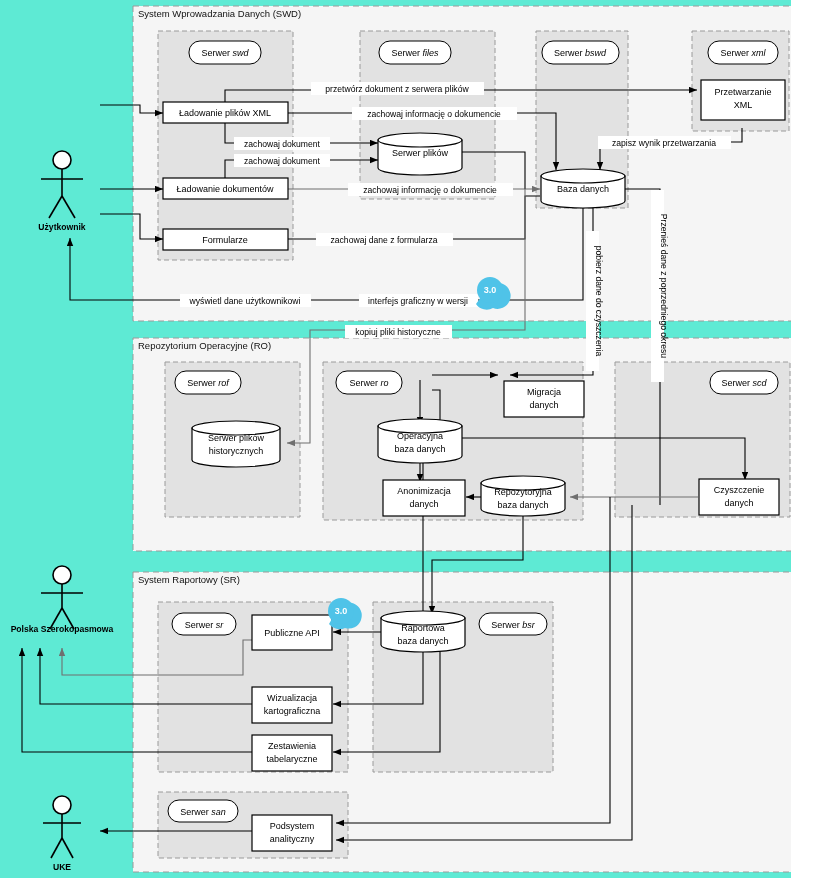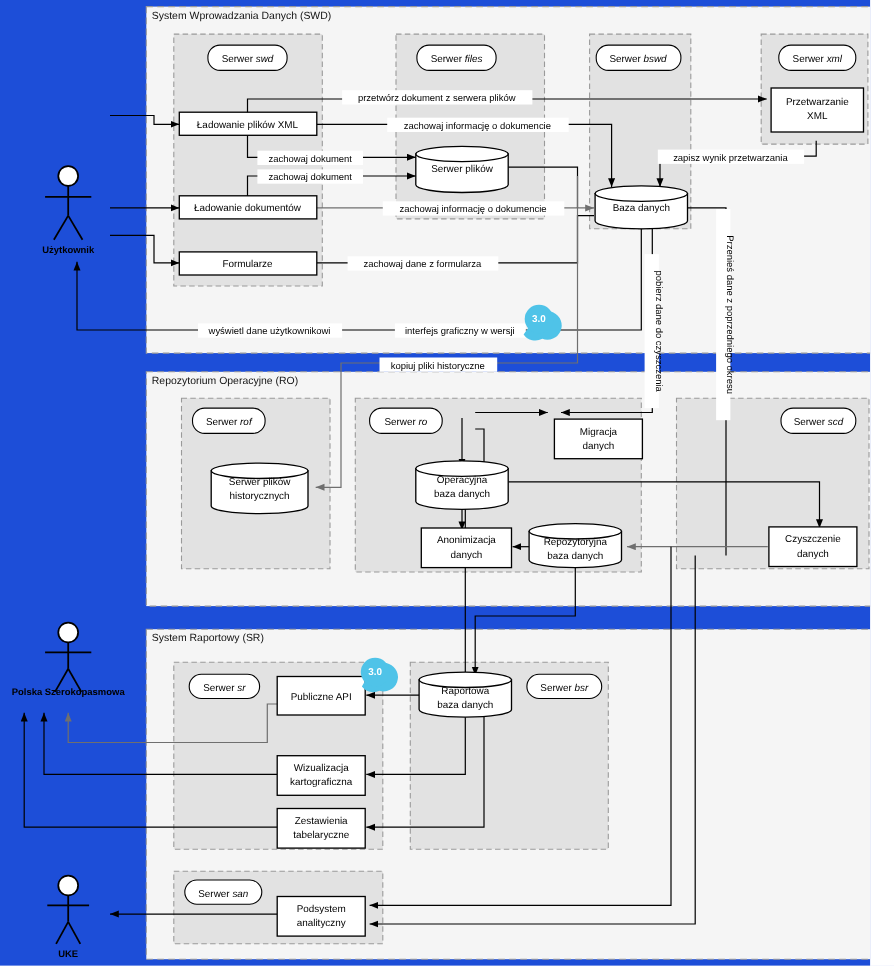--- a/index.html
+++ b/index.html
@@ -5,21 +5,21 @@
   html, body {
     margin: 0;
     padding: 0;
     background: #ffffff;
     font-family: "Liberation Sans", sans-serif;
   }
   #stage {
     position: relative;
     width: 791px;
     height: 878px;
-    background: #1d4ed8;
+    background: #5eead4;
     overflow: hidden;
   }
   svg.layer {
     position: absolute;
     top: 0; left: 0;
     width: 813px;
     height: 878px;
   }
   .t {
     font-family: "Liberation Sans", sans-serif;

